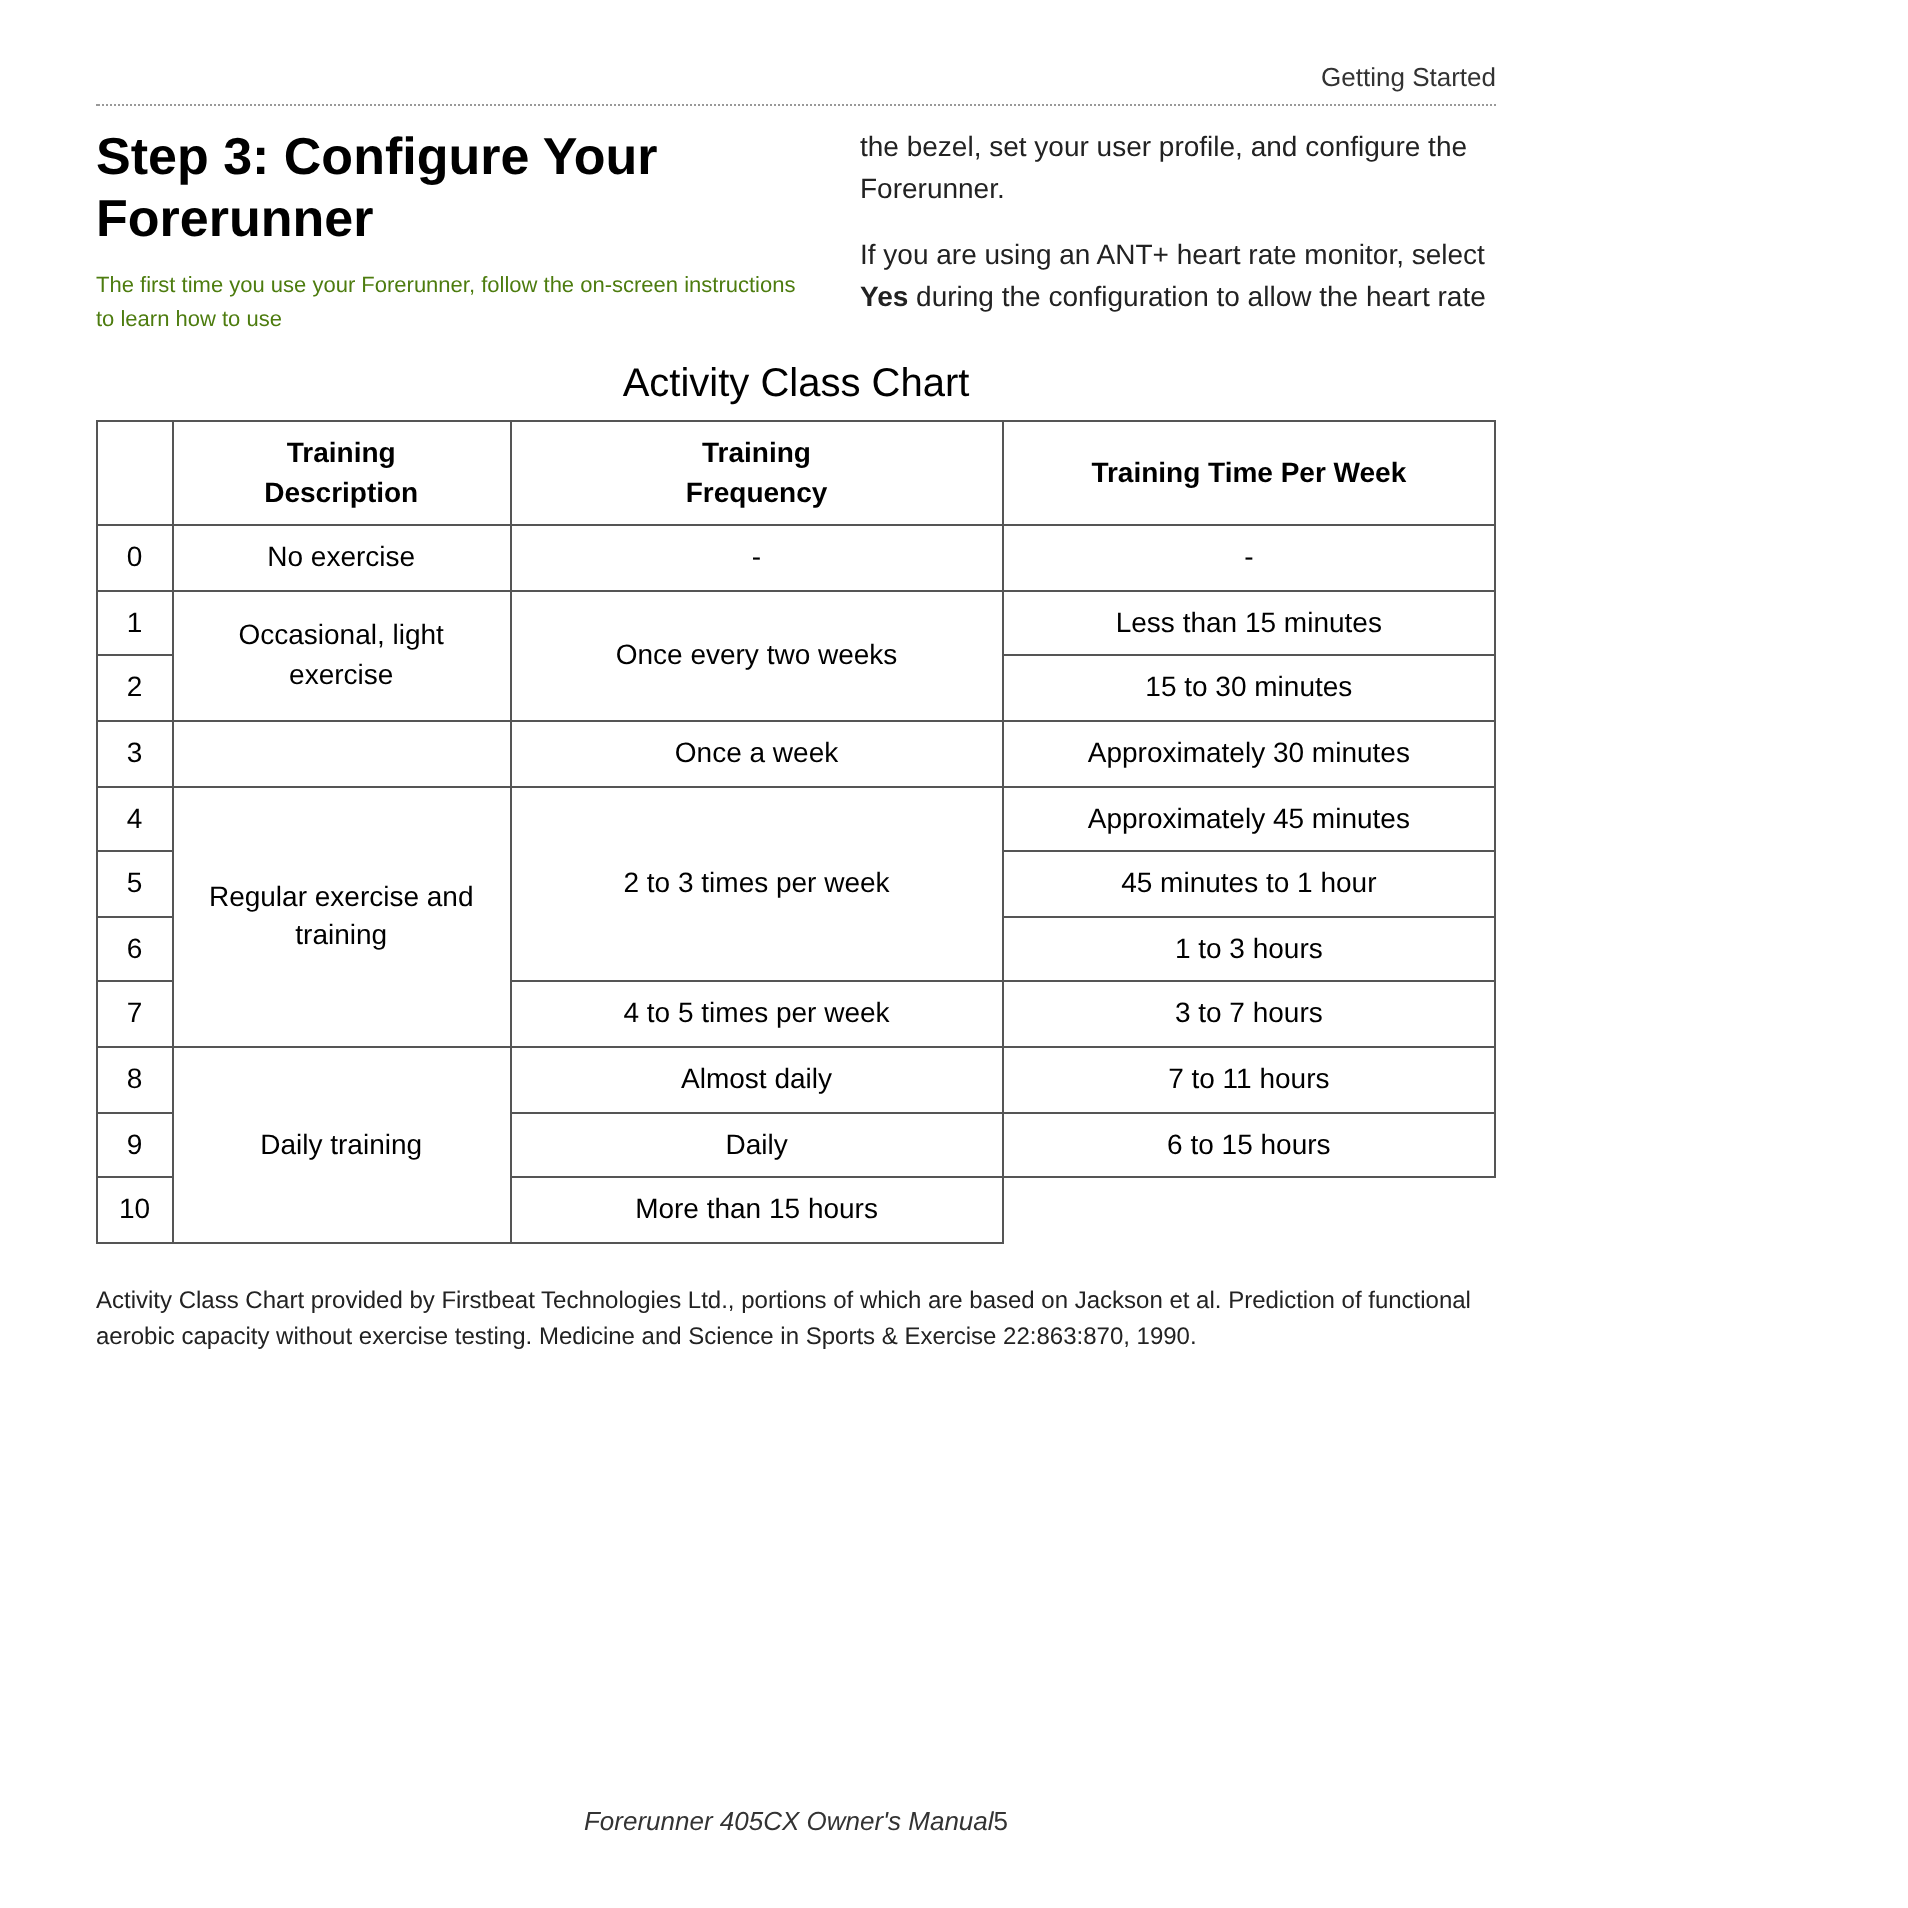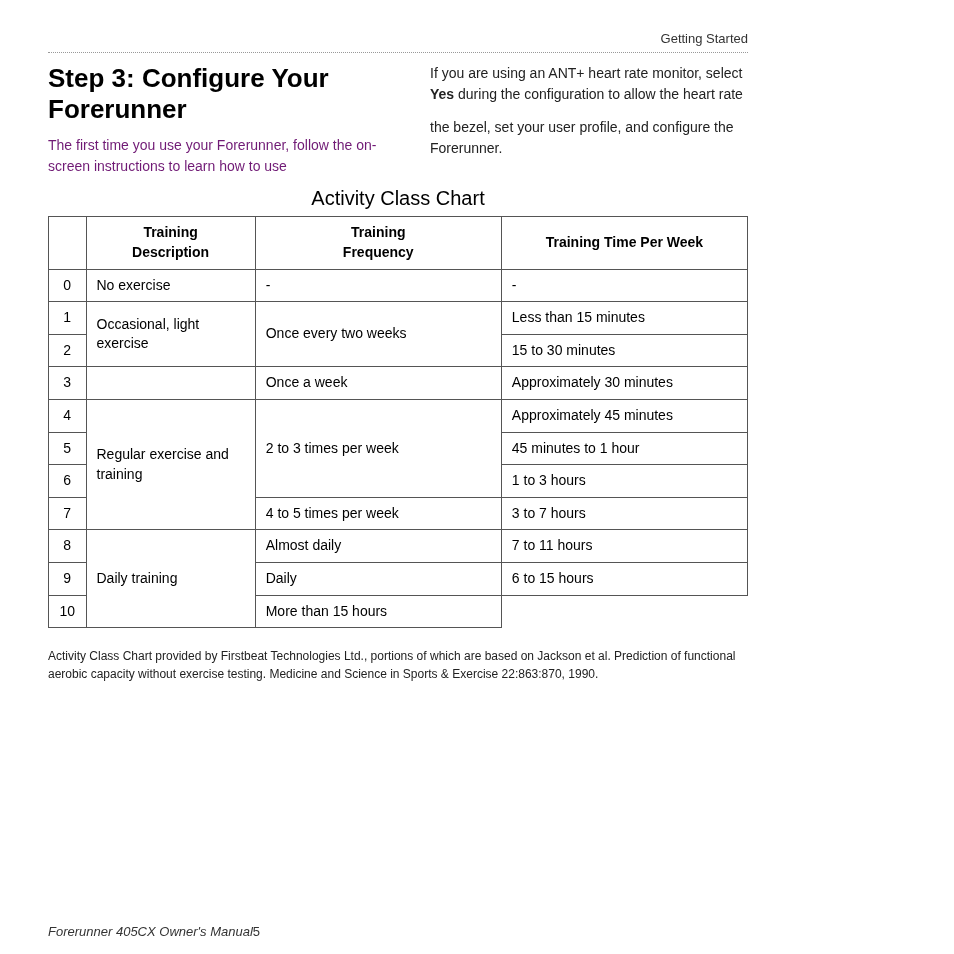--- a/index.html
+++ b/index.html
@@ -39,23 +39,23 @@
     .right-col {
       flex: 1;
     }
     h1 {
       font-size: 26px;
       font-weight: bold;
       margin-bottom: 10px;
       line-height: 1.2;
     }
     .intro-text {
-      font-size: 14px;
+      font-size: 11px;
       line-height: 1.5;
-      color: #701a75;
+      color: #4d7c0f;
     }
     .right-text {
       font-size: 14px;
       line-height: 1.5;
       color: #222;
     }
     .right-text p {
       margin-bottom: 12px;
     }
     .right-text strong {
@@ -81,20 +81,21 @@
       vertical-align: middle;
       line-height: 1.4;
     }
     th {
       font-weight: bold;
       font-size: 14px;
       background: #fff;
     }
     td {
       background: #fff;
+      text-align: center;
     }
     .col-num {
       width: 36px;
       text-align: center;
     }
     .col-desc {
       width: 165px;
     }
     .col-freq {
       width: 195px;
@@ -103,25 +104,25 @@
       width: 240px;
     }
     .footnote {
       margin-top: 19px;
       font-size: 12px;
       color: #222;
       line-height: 1.5;
     }
     .footer {
       position: absolute;
-      bottom: 15px;
+      bottom: 36px;
       left: 48px;
       right: 48px;
       display: flex;
-      justify-content: flex-start;
+      justify-content: center;
       align-items: center;
     }
     .footer-manual {
       font-style: italic;
       font-size: 13px;
       color: #333;
     }
     .footer-page {
       font-size: 13px;
       color: #333;
@@ -136,22 +137,22 @@
     <span class="header-text">Getting Started</span>
   </div>
 
   <div class="content-area">
     <div class="left-col">
       <h1>Step 3: Configure Your Forerunner</h1>
       <p class="intro-text">The first time you use your Forerunner, follow the on-screen instructions to learn how to use</p>
     </div>
     <div class="right-col">
       <div class="right-text">
+        <p>the bezel, set your user profile, and configure the Forerunner.</p>
         <p>If you are using an ANT+ heart rate monitor, select <strong>Yes</strong> during the configuration to allow the heart rate</p>
-        <p>the bezel, set your user profile, and configure the Forerunner.</p>
       </div>
     </div>
   </div>
 
   <div class="table-section">
     <div class="table-title">Activity Class Chart</div>
     <table>
       <thead>
         <tr>
           <th class="col-num"></th>

